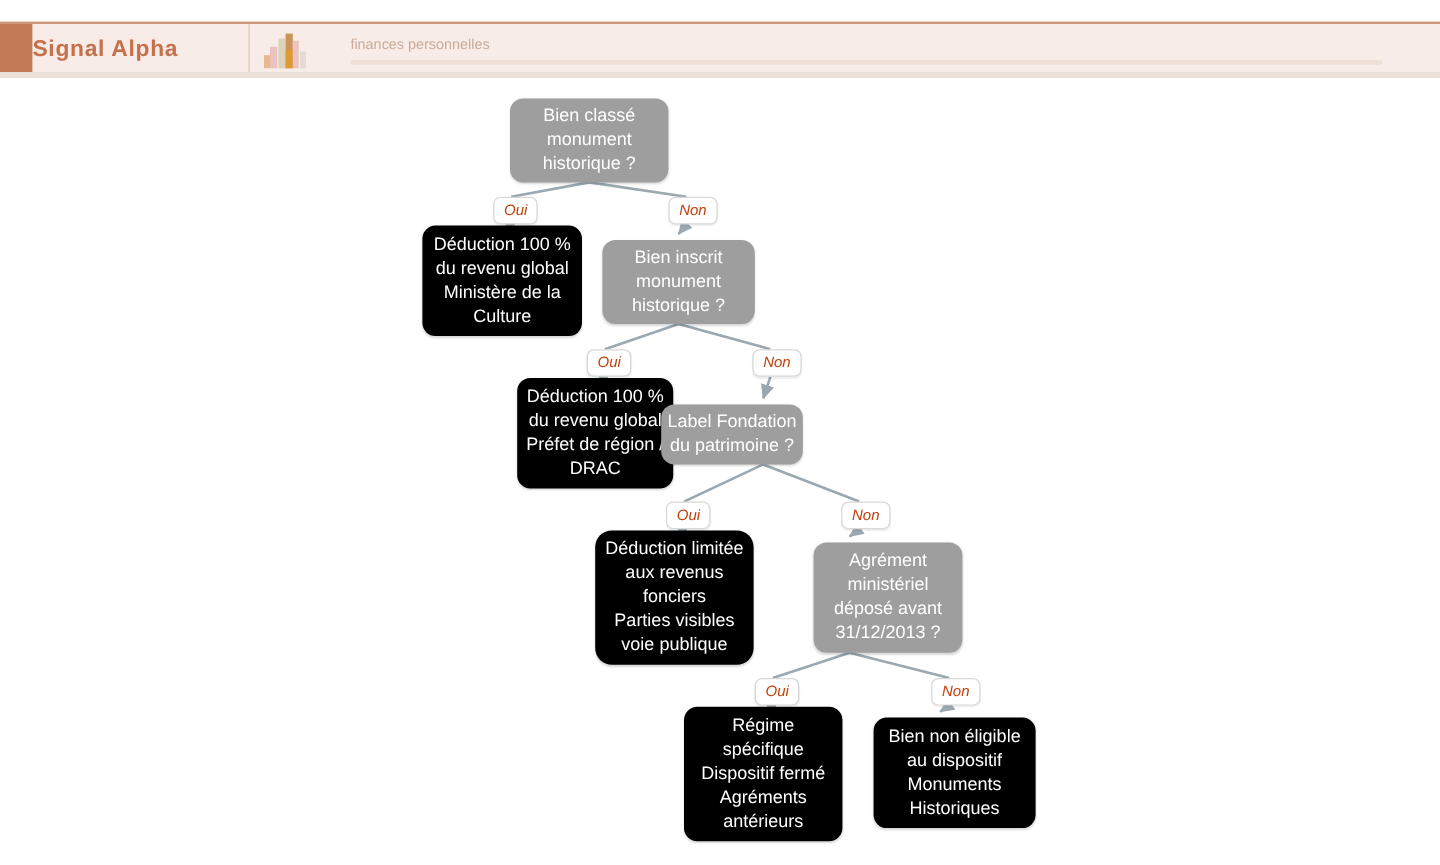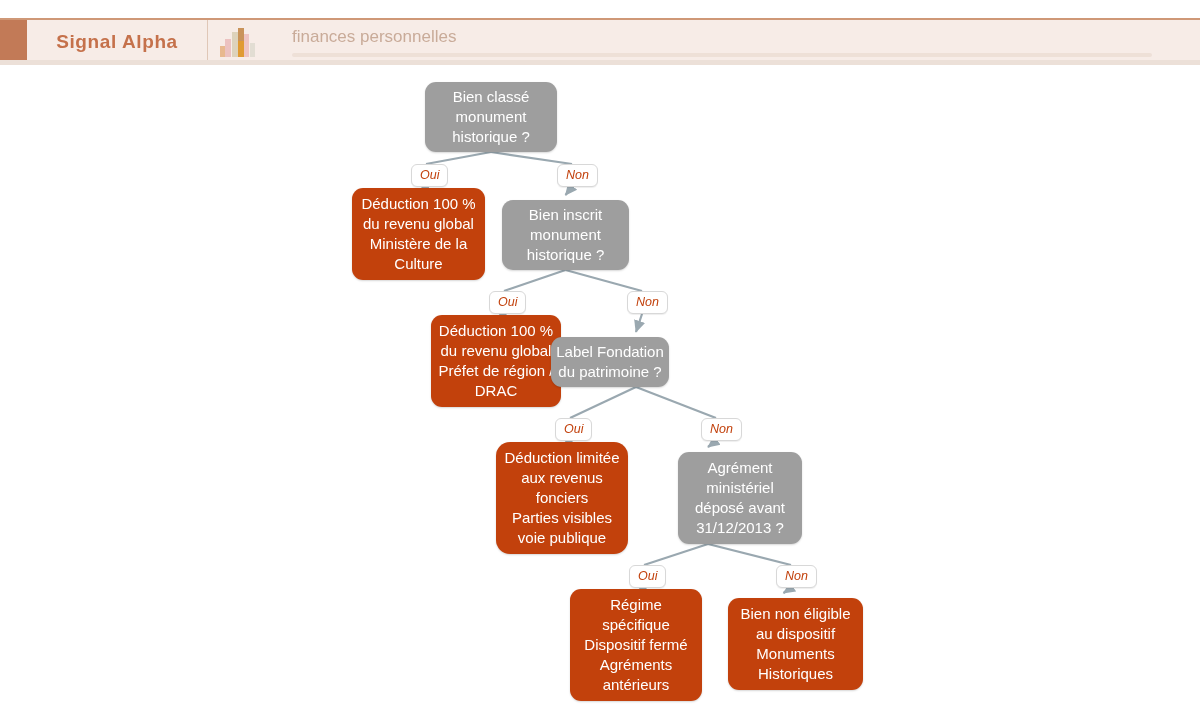--- a/index.html
+++ b/index.html
@@ -38,21 +38,21 @@
   }
   .brand-swatch {
     width: 27px;
     flex: 0 0 27px;
     background: #c27a57;
   }
   .brand-block {
     flex: 0 0 180px;
     display: flex;
     align-items: center;
-    justify-content: center;
+    justify-content: flex-start;
     border-right: 1px solid #e0c7b7;
   }
   #brand-title {
     color: #c5714b;
     font-size: 19px;
     font-weight: bold;
     letter-spacing: 0.6px;
     white-space: nowrap;
   }
   .icon-block {
@@ -69,21 +69,21 @@
   .subtitle-block {
     flex: 1 1 auto;
     display: flex;
     flex-direction: column;
     justify-content: center;
     padding-left: 22px;
     box-sizing: border-box;
   }
   #header-subtitle {
     color: #c9ab99;
-    font-size: 17px;
+    font-size: 12px;
     white-space: nowrap;
     margin-bottom: 6px;
   }
   #subtitle-rule {
     height: 4px;
     width: 100%;
     max-width: 860px;
     background: #eee0d7;
     border-radius: 2px;
   }
@@ -112,21 +112,21 @@
     display: flex;
     align-items: center;
     justify-content: center;
     text-align: center;
     font-size: 15px;
     line-height: 20px;
     padding: 6px 1px;
     box-shadow: 0 1px 2px rgba(0,0,0,0.16);
   }
   .node.decision { background: #9e9e9e; }
-  .node.outcome  { background: #c2410c; }
+  .node.outcome  { background: #000000; }
 
   .edge-label {
     position: absolute;
     box-sizing: border-box;
     background: #ffffff;
     border: 1px solid #d8d8d8;
     border-radius: 6px;
     color: #c2410c;
     font-size: 12.5px;
     font-style: italic;

